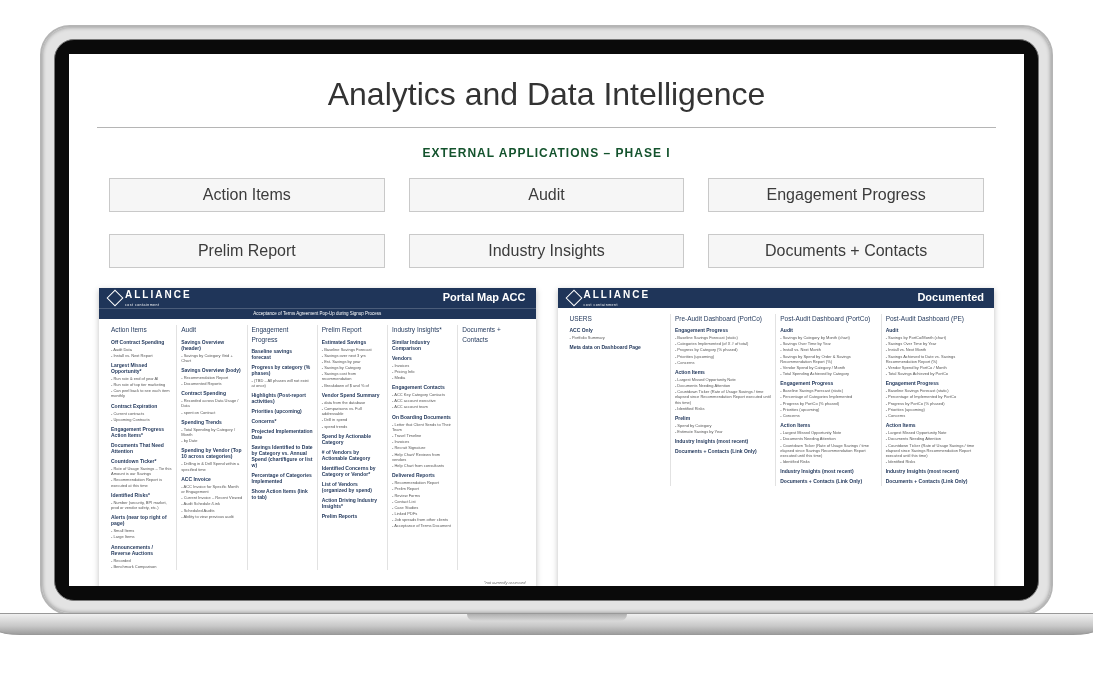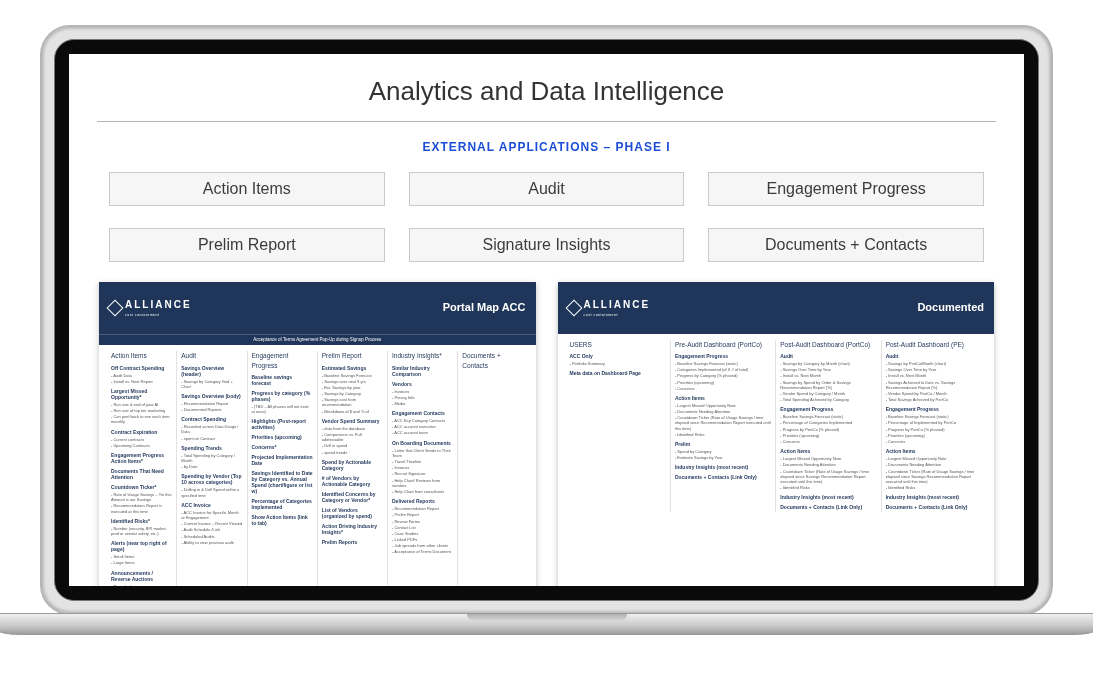--- a/index.html
+++ b/index.html
@@ -40,46 +40,46 @@
     border-radius: 0 0 40px 40px / 0 0 18px 18px;
   }
   .base::before{
     content:""; position:absolute; left:50%; transform:translateX(-50%);
     top:0; width:160px; height:7px;
     background:linear-gradient(#b0b0b0,#d8d8d8);
     border-radius:0 0 10px 10px;
   }
   
   .heading {
-    font-weight:300; font-size:26px; color:#333;
+    font-weight:300; font-size:32px; color:#333;
     text-align:center;
     padding:22px 0 14px;
   }
   hr.rule { border:none; border-top:1px solid #b5b5b5; margin:0 28px 18px; }
   .subheading {
-    text-align:center; color:#1d4ed8; font-weight:700; letter-spacing:1px;
+    text-align:center; color:#14532d; font-weight:700; letter-spacing:1px;
     font-size:12px; margin-bottom:18px;
   }
   .btngrid {
     display:grid; grid-template-columns: repeat(3, 1fr);
     gap:22px 24px; padding:0 40px 20px;
   }
   .tabbtn {
     border:1px solid #c9c9c9; background:#f6f6f6;
     text-align:center; padding:7px 0;
     font-size:16px; color:#3c3c3c;
     font-weight:400;
   }
   .panels { display:flex; gap:22px; padding:0 30px; }
   .panel { flex:1; box-shadow:0 2px 6px rgba(0,0,0,0.25); background:#fff;
     font-size:5px; color:#2a2a2a; line-height:1.45; }
   .panel-header {
     background:#1f3559; color:#fff;
     display:flex; align-items:center; justify-content:space-between;
-    padding:16px 10px; font-size:10px;
+    padding:0 10px; font-size:10px;
   }
   .panel-header .logo { display:flex; align-items:center; gap:4px; font-weight:700; letter-spacing:2px;}
   .panel-header .logo .mark { width:10px; height:10px; border:1px solid #fff; transform:rotate(45deg);}
   .panel-header .logo .sub {font-size:3.5px; letter-spacing:0.5px; font-weight:400; display:block;}
   .panel-title { font-size:11px; font-weight:700;}
   .panel-subhead { background:#1f3559; color:#fff; text-align:center; font-size:4.5px;
     padding:2px 0; border-top:1px solid rgba(255,255,255,0.2);}
   .panel-body { display:flex; padding:6px 8px 8px;}
   .col { flex:1; padding:0 4px;}
   .col.border-l { border-left:1px solid #e2e2e2;}
@@ -99,21 +99,21 @@
 
         <div class="heading">Analytics and Data Intelligence</div>
         <hr class="rule">
         <div class="subheading">EXTERNAL APPLICATIONS – PHASE I</div>
 
         <div class="btngrid">
           <div class="tabbtn">Action Items</div>
           <div class="tabbtn">Audit</div>
           <div class="tabbtn">Engagement Progress</div>
           <div class="tabbtn">Prelim Report</div>
-          <div class="tabbtn">Signature Insights</div>
+          <div class="tabbtn">Industry Insights</div>
           <div class="tabbtn">Documents + Contacts</div>
         </div>
 
         <div class="panels">
 
           <div class="panel">
             <div class="panel-header">
               <div class="logo">
                 <span class="mark"></span>
                 <span>

